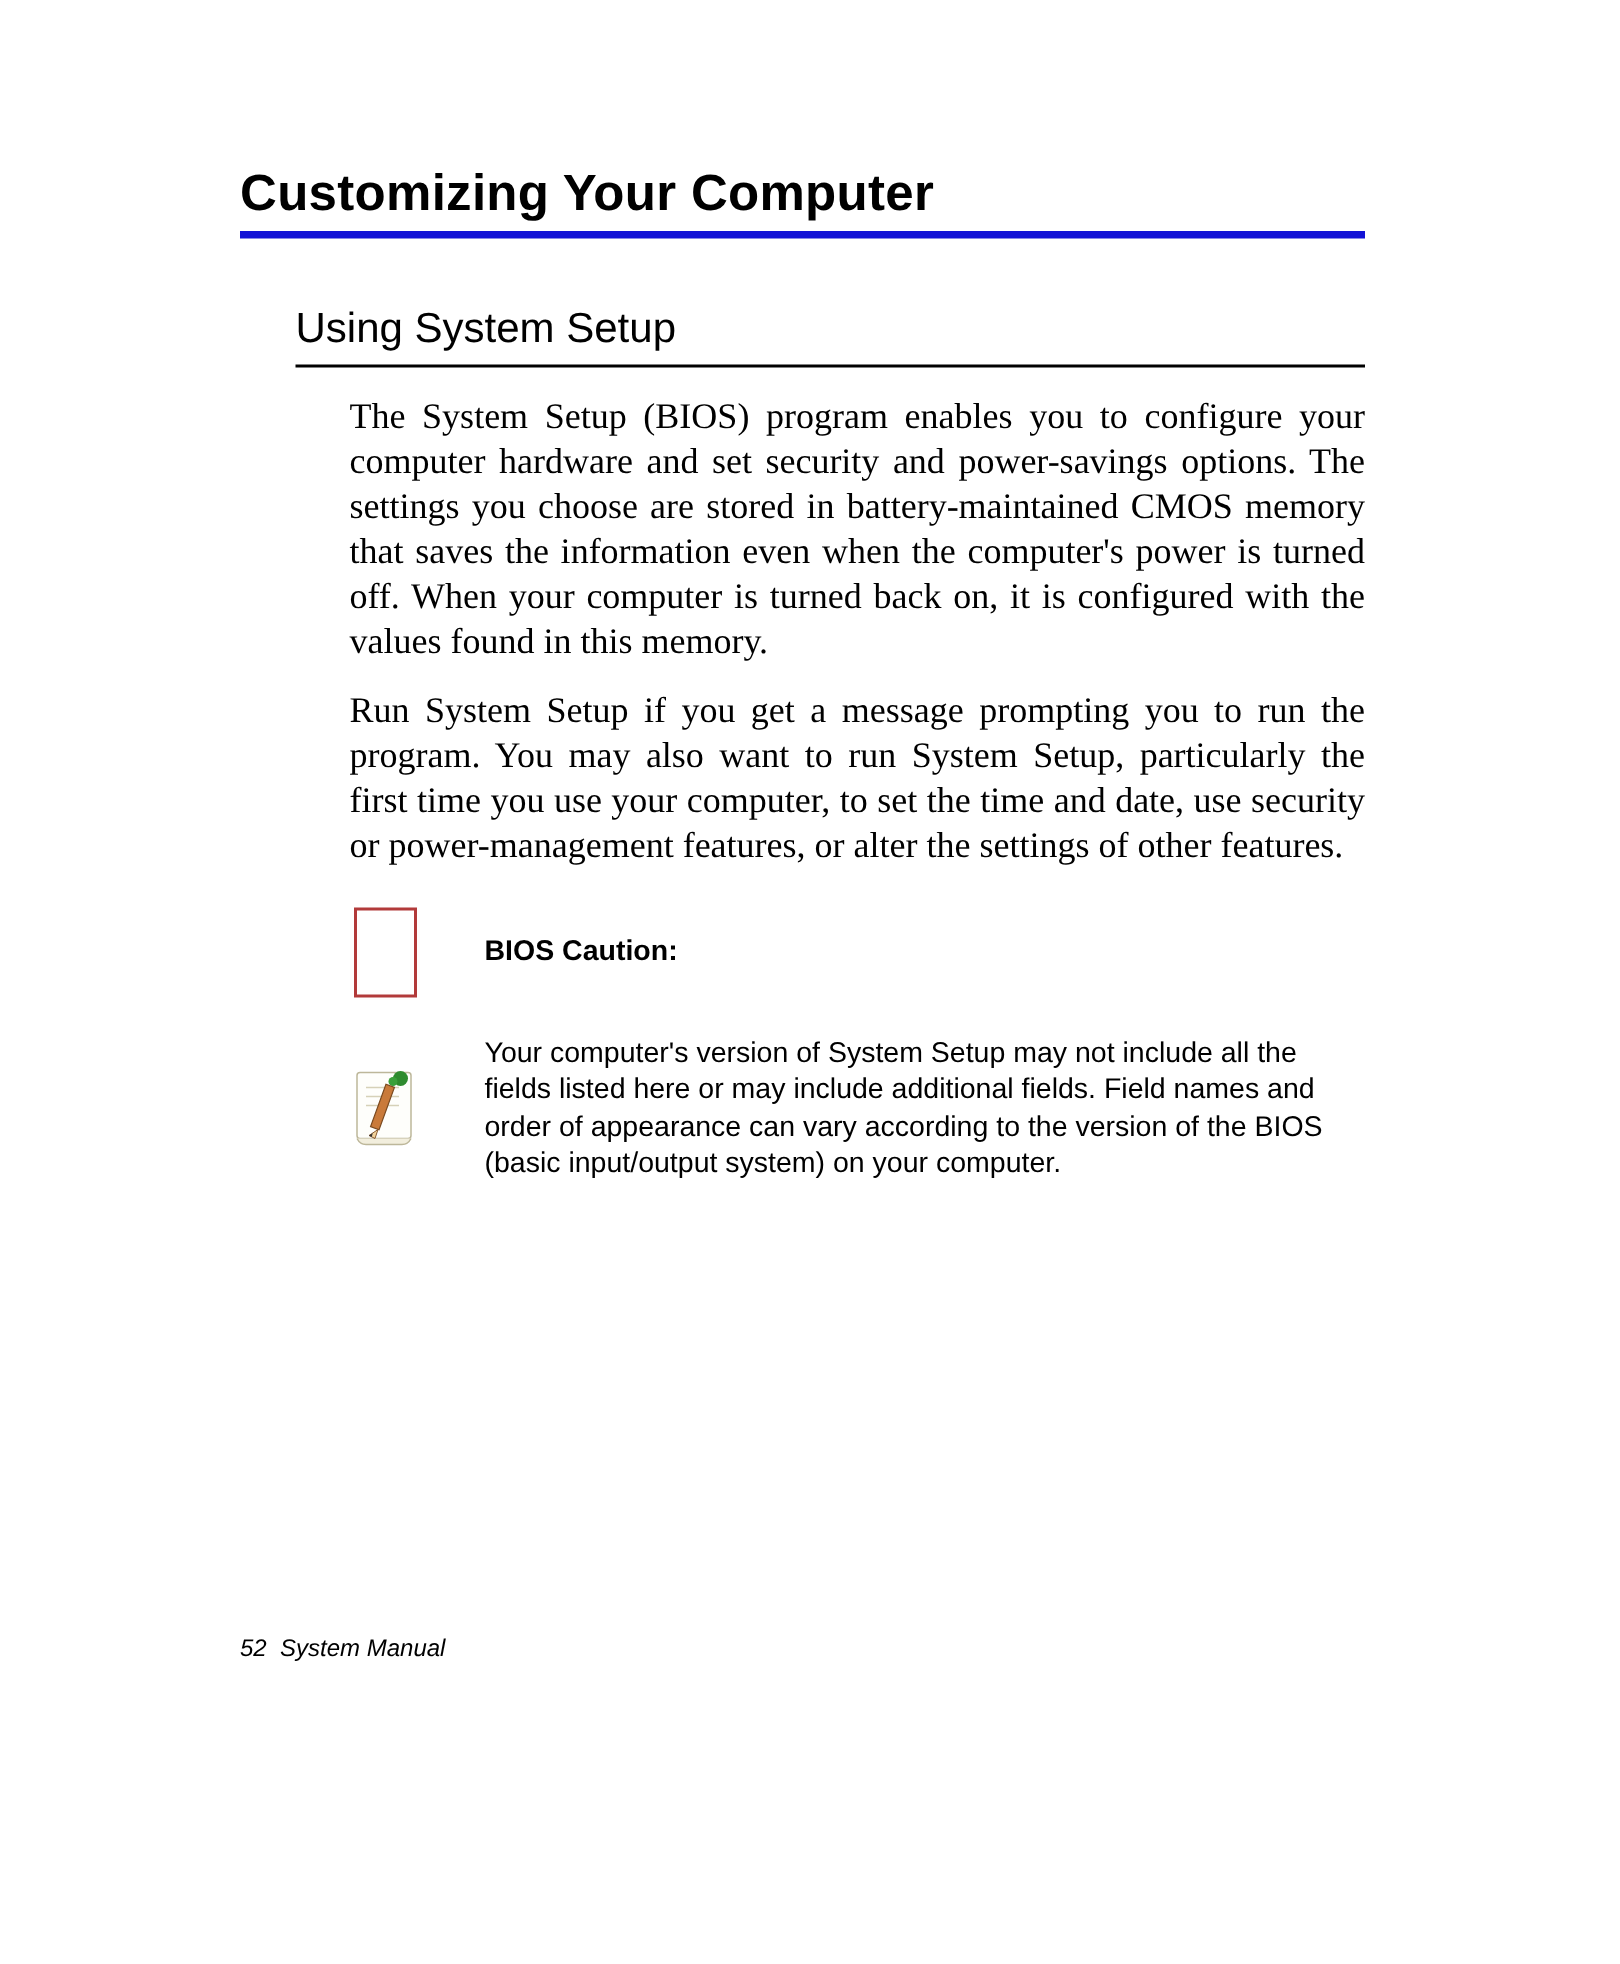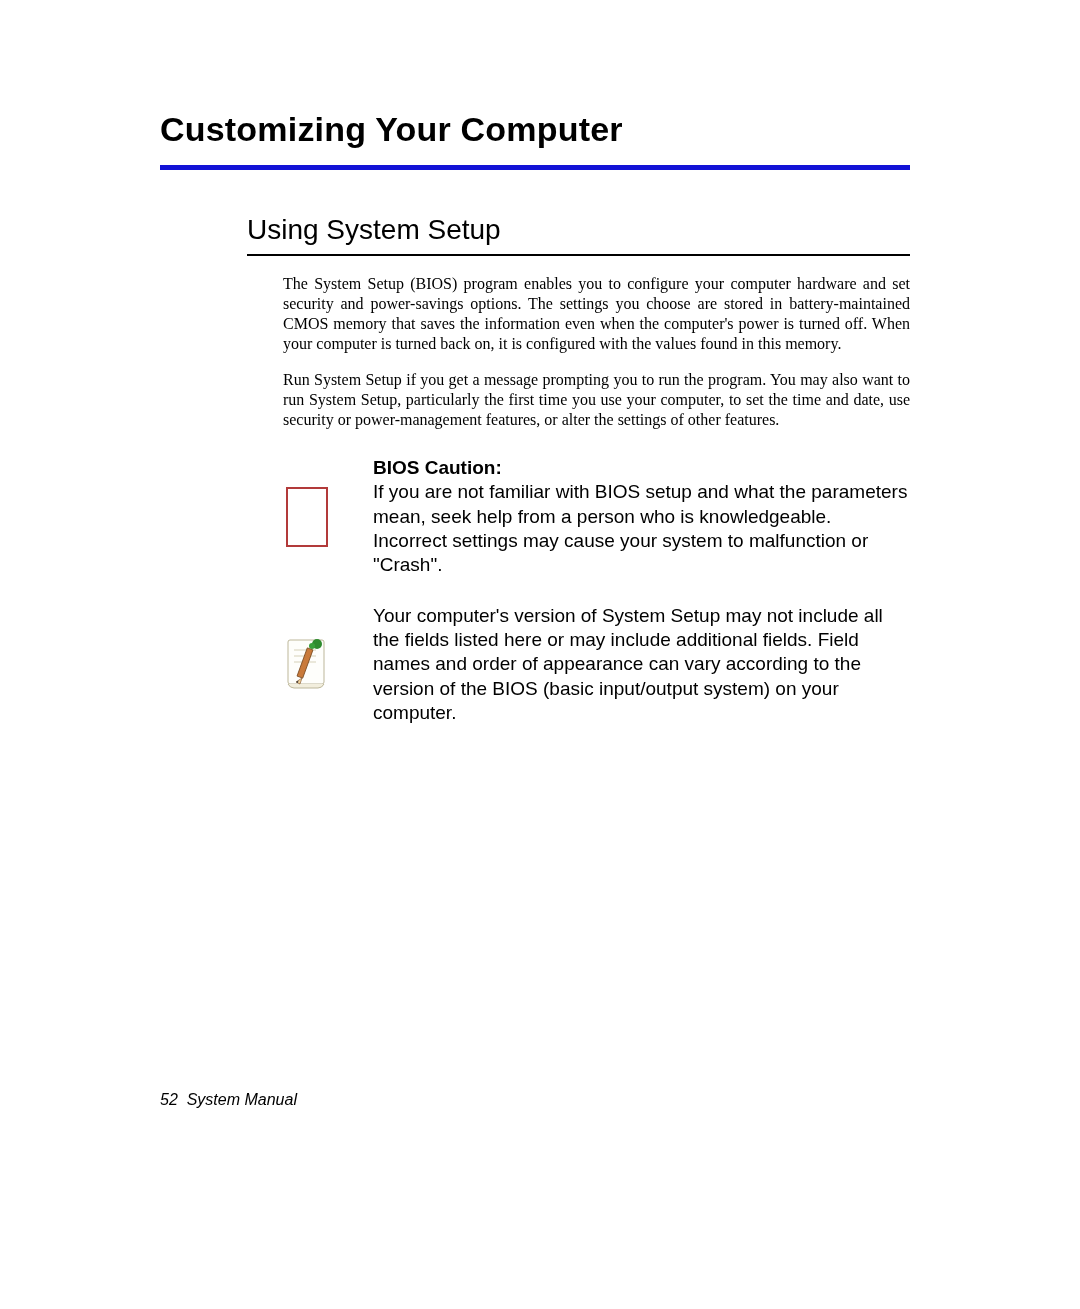--- a/index.html
+++ b/index.html
@@ -14,46 +14,46 @@
   .page {
     box-sizing: border-box;
     width: 1080px;
     height: 1309px;
     padding: 110px 170px 0 160px;
     position: relative;
   }
   .chapter-title {
     font-size: 34px;
     font-weight: bold;
-    margin: 0 0 16px 0;
+    margin: 0 0 5px 0;
     letter-spacing: 0.2px;
   }
   .blue-rule {
     border: none;
     border-top: 5px solid #1212d6;
     margin: 0;
   }
   .section-wrap {
     margin-top: 44px;
-    margin-left: 87px;
+    margin-left: 37px;
   }
   .section-title {
     font-size: 28px;
     font-weight: normal;
     margin: 0 0 8px 0;
   }
   .black-rule {
     border: none;
     border-top: 2px solid #000;
     margin: 0 0 18px 0;
   }
   .body-col {
     margin-left: 36px;
     font-family: "Times New Roman", Times, serif;
-    font-size: 16px;
+    font-size: 24px;
     line-height: 1.25;
   }
   .body-col p {
     margin: 0 0 16px 0;
     text-align: justify;
   }
   .note-row {
     display: flex;
     align-items: center;
     margin-left: 36px;
@@ -109,21 +109,20 @@
       <p>The System Setup (BIOS) program enables you to configure your computer hardware and set security and power-savings options. The settings you choose are stored in battery-maintained CMOS memory that saves the information even when the computer's power is turned off. When your computer is turned back on, it is configured with the values found in this memory.</p>
       <p>Run System Setup if you get a message prompting you to run the program. You may also want to run System Setup, particularly the first time you use your computer, to set the time and date, use security or power-management features, or alter the settings of other features.</p>
     </div>
 
     <div class="note-row">
       <div class="note-icon-col">
         <div class="caution-box"></div>
       </div>
       <div class="note-text">
         <span class="bold">BIOS Caution:</span><br>
-        <span>If you are not familiar with BIOS setup and what the parameters mean, seek help from a person who is knowledgeable. Incorrect settings may cause your system to malfunction or "Crash".</span>
       </div>
     </div>
 
     <div class="note-row">
       <div class="note-icon-col pencil-icon">
         <span>
           <svg viewBox="0 0 46 56">
             <rect x="4" y="6" width="36" height="44" rx="2" fill="#fefefb" stroke="#bdb79a" stroke-width="1"></rect>
             <path d="M4 50 q2 4 6 4 h24 q4 0 6-4" fill="#f2eedd" stroke="#bdb79a" stroke-width="1"></path>
             <line x1="10" y1="16" x2="32" y2="16" stroke="#d6d1b8" stroke-width="1"></line>

